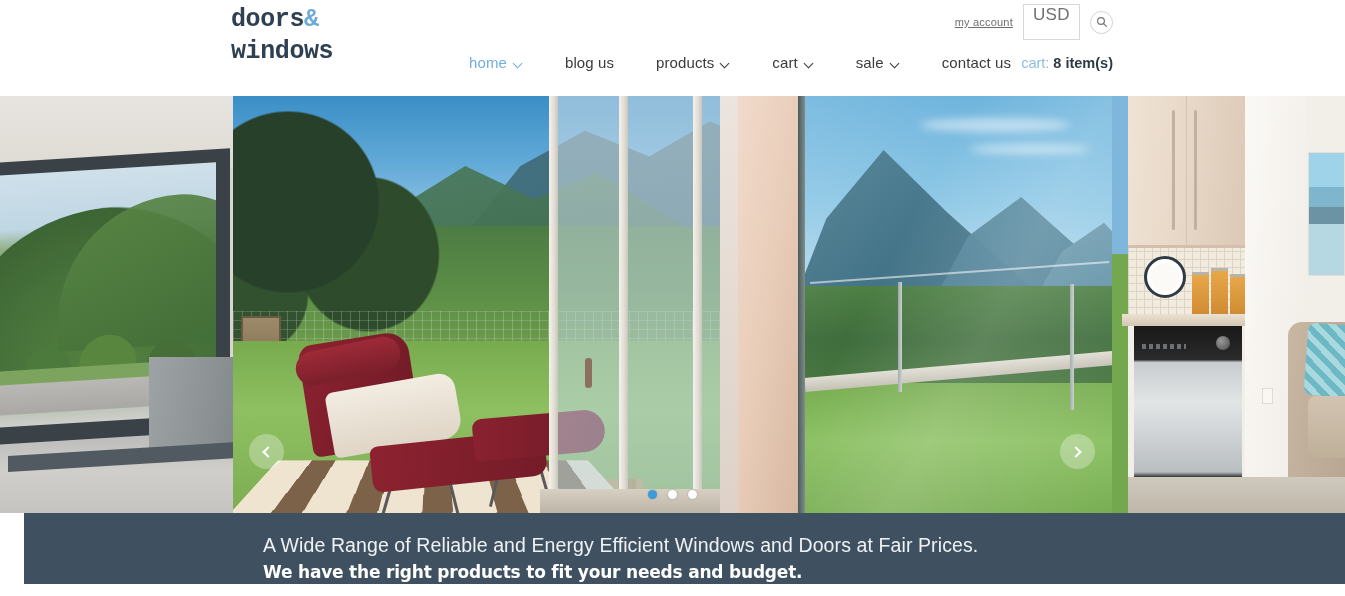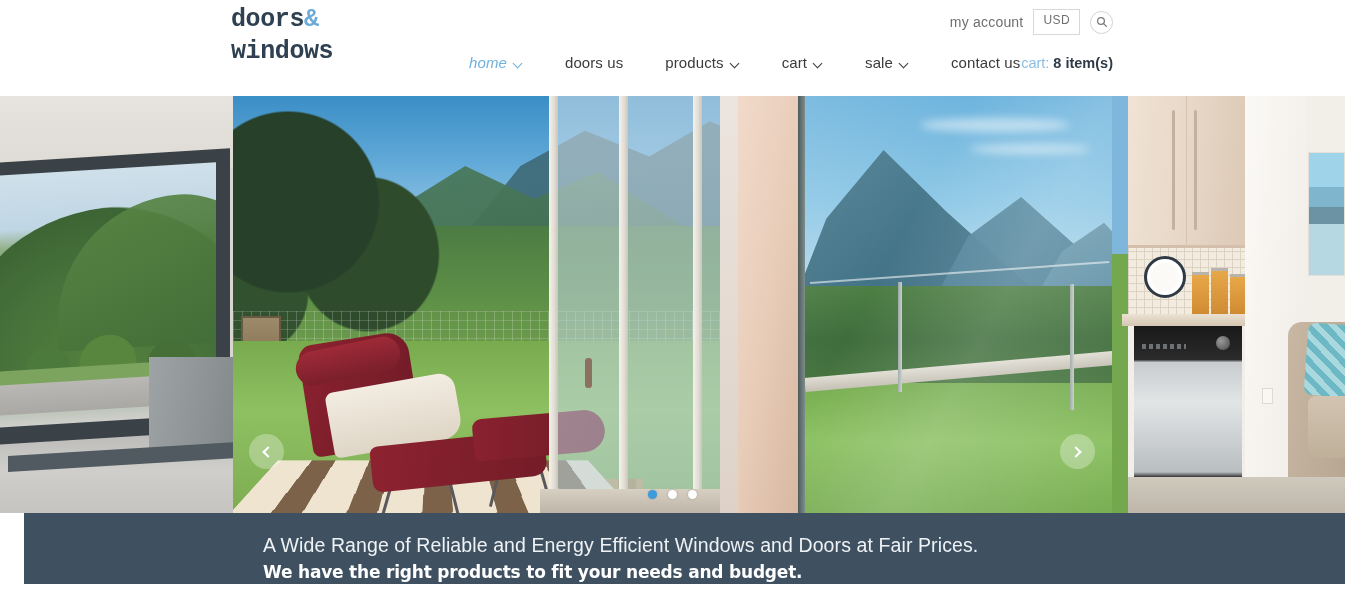--- a/index.html
+++ b/index.html
@@ -35,32 +35,33 @@
   
   .util {
     position: absolute;
     right: 232px; top: 10px;
     display: flex;
     align-items: center;
     gap: 10px;
     height: 24px;
   }
   .my-account {
-    font-size: 14px;
+    font-size: 11px;
     color: #6f6f6f;
     letter-spacing: 0.2px;
     cursor: pointer;
     white-space: nowrap;
+    text-decoration: underline;
   }
   .currency {
     border: 1px solid #d8d8d8;
     background: #fff;
-    font-size: 12px;
+    font-size: 17px;
     color: #6f6f6f;
-    padding: 3px 9px 7px;
+    padding: 3px 9px 17px;
     line-height: 14px;
     letter-spacing: 0.4px;
     cursor: pointer;
   }
   .search-btn {
     width: 23px; height: 23px;
     border: 1px solid #d3d3d3;
     border-radius: 50%;
     background: #fff;
     display: flex; align-items: center; justify-content: center;
@@ -80,21 +81,21 @@
     display: flex;
     align-items: center;
     gap: 7px;
     padding: 0 21px;
     font-size: 15px;
     color: #3b3b3b;
     letter-spacing: 0.1px;
     cursor: pointer;
     white-space: nowrap;
   }
-  .nav-item.active { color: #6fb0df; font-style: italic; }
+  .nav-item.active { color: #6fb0df; }
   .chev {
     width: 9px; height: 9px;
     position: relative;
     top: 1px;
   }
   .chev::before {
     content: "";
     position: absolute;
     left: 0; top: 1px;
     width: 6px; height: 6px;
@@ -622,21 +623,21 @@
       </svg>
     </span>
   </div>
 
   <nav class="nav">
     <span class="nav-item active">
       <span>home</span>
       <span class="chev"></span>
     </span>
     <span class="nav-item">
-      <span>doors us</span>
+      <span>blog us</span>
     </span>
     <span class="nav-item">
       <span>products</span>
       <span class="chev"></span>
     </span>
     <span class="nav-item">
       <span>cart</span>
       <span class="chev"></span>
     </span>
     <span class="nav-item">

